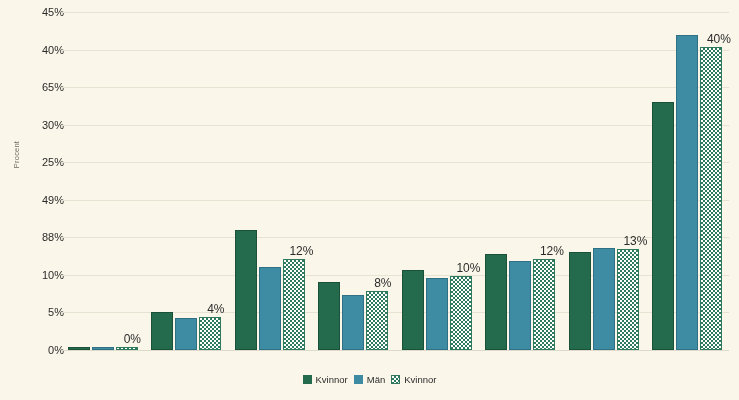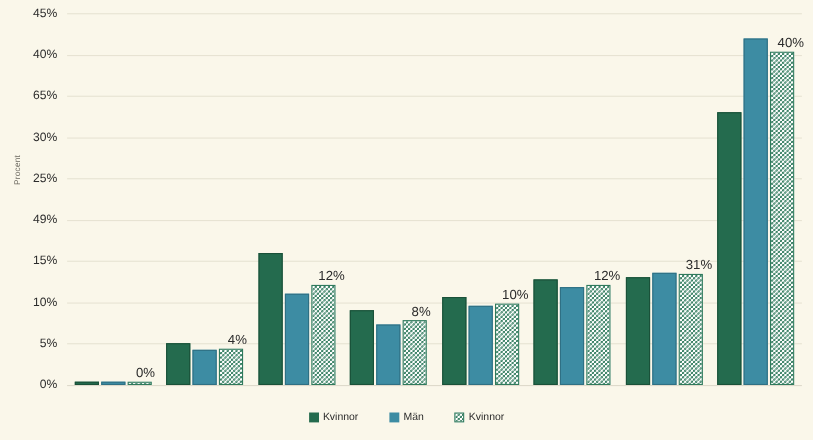--- a/index.html
+++ b/index.html
@@ -28,21 +28,21 @@
     width: 80px;
     text-align: center;
     transform: rotate(-90deg);
     transform-origin: center center;
     font-size: 7.5px;
     color: #6d6a61;
     letter-spacing: .2px;
   }
   .y-tick {
     position: absolute;
-    left: 0;
+    left: 12px;
     width: 52px;
     text-align: right;
     font-size: 11px;
     color: #2b2b2b;
     transform: translateY(-50%);
     white-space: nowrap;
   }
 
   
   #plot {
@@ -133,21 +133,21 @@
 
   
   #legend {
     position: absolute;
     left: 0;
     top: 374px;
     width: 739px;
     display: flex;
     justify-content: center;
     align-items: center;
-    gap: 28px;
+    gap: 6px;
   }
   .legend-item {
     display: flex;
     align-items: center;
     gap: 4px;
     font-size: 9.5px;
     color: #2b2b2b;
   }
   .swatch {
     width: 9px;
@@ -171,21 +171,21 @@
 <body>
 
 <div id="chart-root">
 
   <div id="y-axis-title">Procent</div>
 
   <div id="y-ticks">
       <div class="y-tick" style="top: 350px;">0%</div>
       <div class="y-tick" style="top: 312.444px;">5%</div>
       <div class="y-tick" style="top: 274.889px;">10%</div>
-      <div class="y-tick" style="top: 237.333px;">15%</div>
+      <div class="y-tick" style="top: 237.333px;">88%</div>
       <div class="y-tick" style="top: 199.778px;">49%</div>
       <div class="y-tick" style="top: 162.222px; text-align: right;">25%</div>
       <div class="y-tick" style="top: 124.667px;">30%</div>
       <div class="y-tick" style="top: 87.1111px;">65%</div>
       <div class="y-tick" style="top: 49.5556px;">40%</div>
       <div class="y-tick" style="top: 12px;">45%</div>
     </div>
 
   <div id="plot">
     <div id="gridlines">
@@ -240,21 +240,21 @@
           <div class="bar kvinnor" style="height: 96.1422px;"></div>
           <div class="bar man" style="height: 88.6311px;"></div>
           <div class="bar totalt" style="height: 90.8844px;">
             <span class="datalabel">12%</span>
           </div>
         </div>
         <div class="group">
           <div class="bar kvinnor" style="height: 97.6444px;"></div>
           <div class="bar man" style="height: 102.151px;"></div>
           <div class="bar totalt" style="height: 100.649px;">
-            <span class="datalabel">31%</span>
+            <span class="datalabel">13%</span>
           </div>
         </div>
         <div class="group">
           <div class="bar kvinnor" style="height: 247.867px;"></div>
           <div class="bar man" style="height: 315.467px;"></div>
           <div class="bar totalt" style="height: 302.698px;">
             <span class="datalabel">40%</span>
           </div>
         </div>
       </div>

